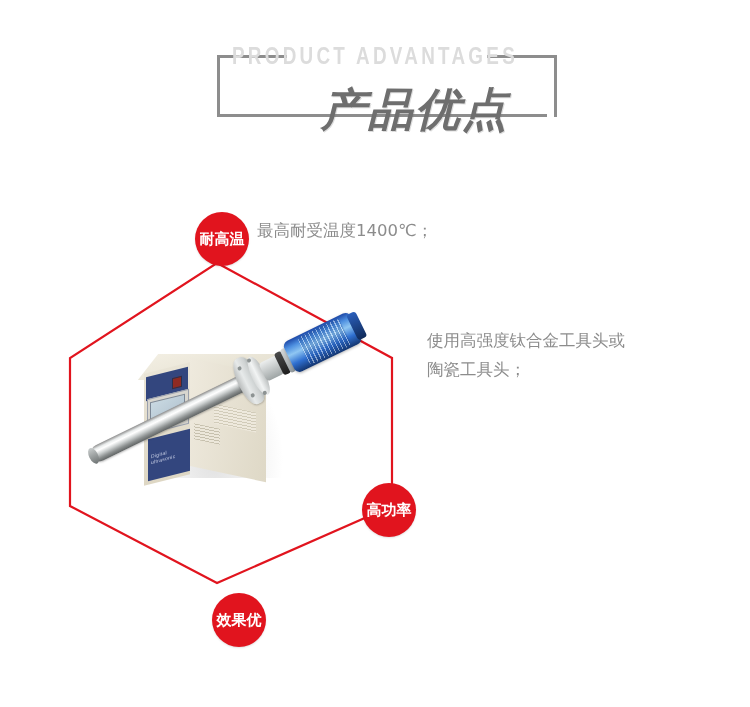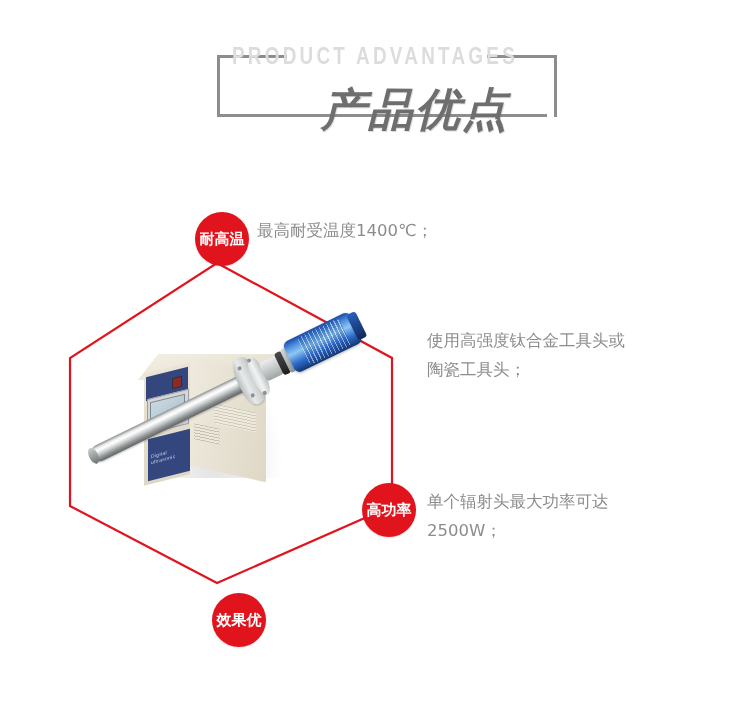--- a/index.html
+++ b/index.html
@@ -237,20 +237,18 @@
     <span>耐高温</span>
   </div>
   <div class="desc desc-1">最高耐受温度1400℃；</div>
 
   <div class="desc desc-2">使用高强度钛合金工具头或
 陶瓷工具头；</div>
 
   <div class="badge badge-3">
     <span>高功率</span>
   </div>
-  <div class="desc desc-3">单个辐射头最大功率可达
-2500W；</div>
 
   <div class="badge badge-4">
     <span>效果优</span>
   </div>
 
 </div>
 
 </body></html>

